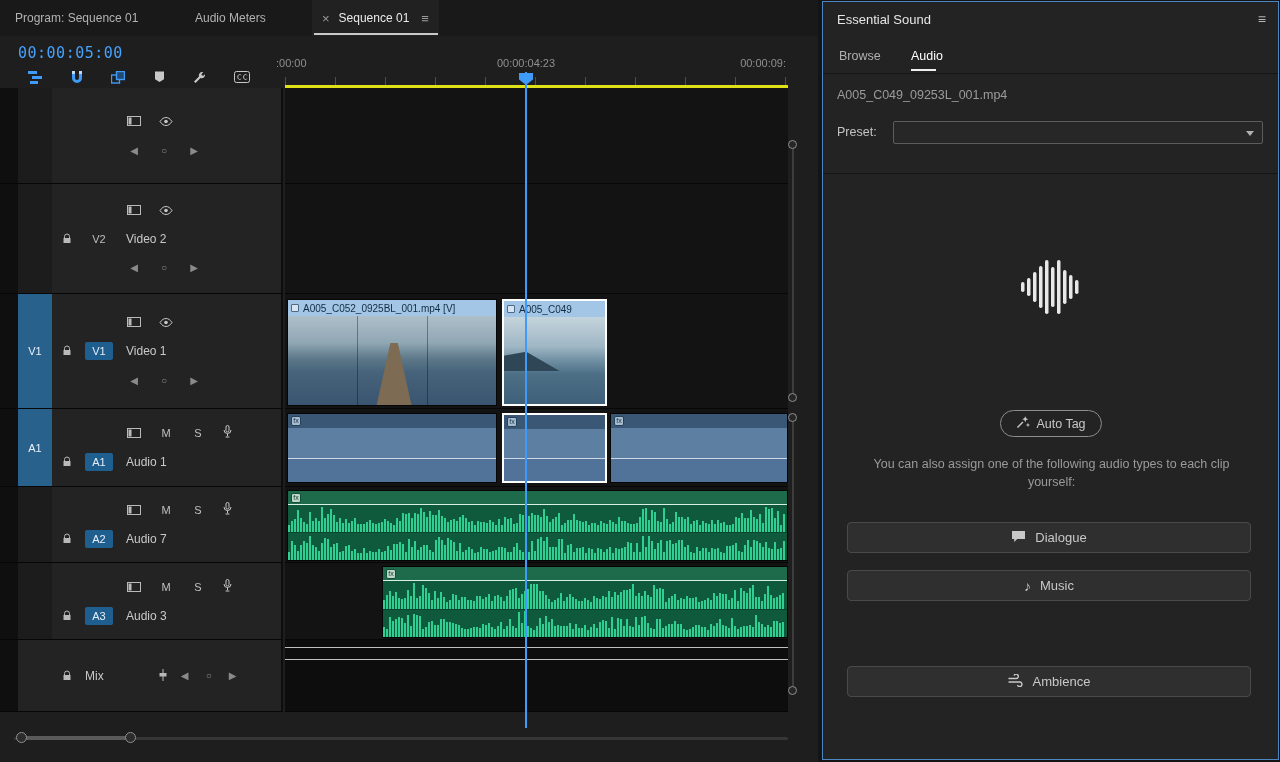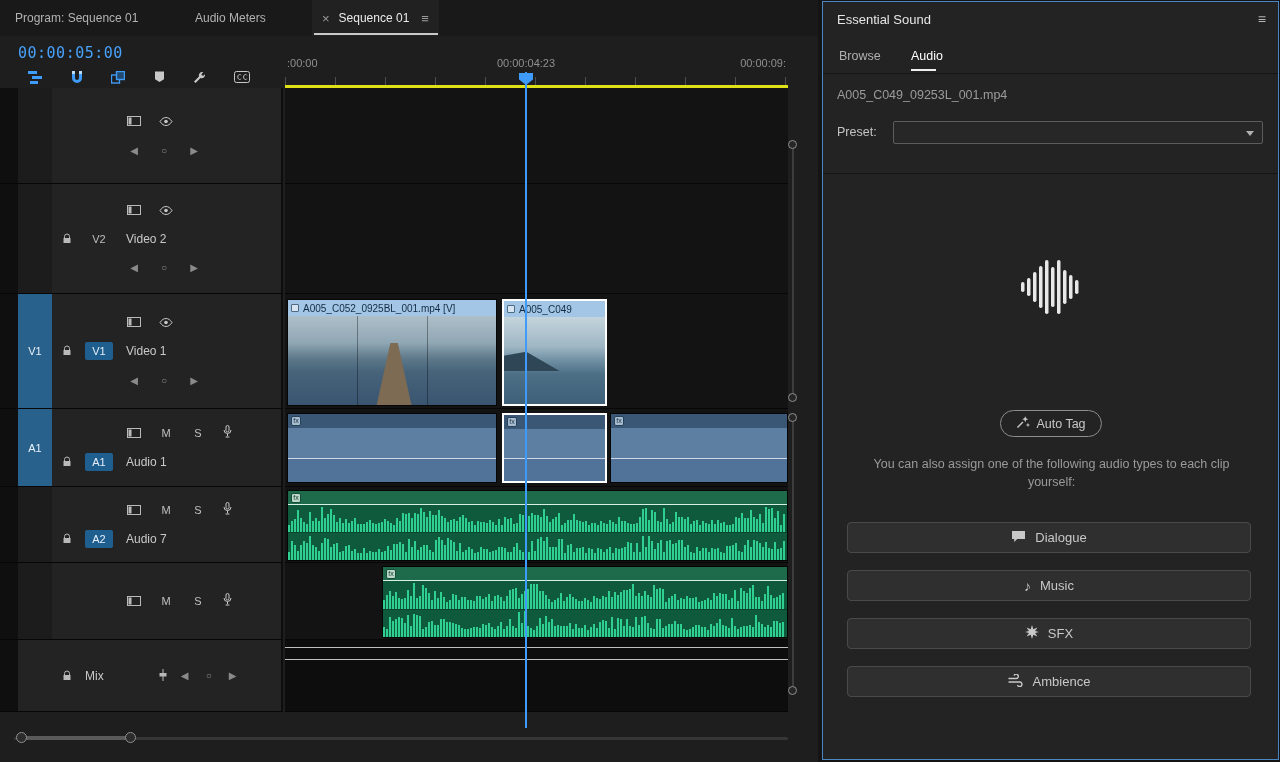--- a/index.html
+++ b/index.html
@@ -172,21 +172,21 @@
           </svg>
       </span>
       <span>
         <svg width="16" height="12" viewBox="0 0 16 12">
             <rect x="0.5" y="0.5" width="15" height="11" rx="2" fill="none" stroke="#c8c8c8"></rect>
             <path d="M7 4.2c-.7-1.2-3.2-.9-3.2 1.8S6.3 9 7 7.8M12.8 4.2c-.7-1.2-3.2-.9-3.2 1.8s2.5 3 3.2 1.8" stroke="#c8c8c8" fill="none"></path>
           </svg>
       </span>
     </div>
 
-    <div class="rlabel" style="left:287px">:00:00</div>
+    <div class="rlabel" style="left:276px">:00:00</div>
     <div class="rlabel" style="left:526px;transform:translateX(-50%)">00:00:04:23</div>
     <div class="rlabel" style="right:32px">00:00:09:</div>
     <div class="rticks"></div>
     <div class="workbar"></div>
 
     <div class="thdr" style="top:88px;height:96px">
       <div class="edgecol"></div>
       <div class="tslot"></div>
       <div class="hrows">
         <div class="hrow icons-row">
@@ -329,20 +329,28 @@
           <span><svg width="14" height="10" viewBox="0 0 14 10">
                 <rect x="0.5" y="0.5" width="13" height="9" fill="none" stroke="#b9b9b9"></rect>
                 <rect x="1.5" y="1.5" width="3" height="7" fill="#b9b9b9"></rect>
               </svg></span>
           <span class="ms">M</span>
           <span class="ms">S</span>
           <span><svg width="9" height="13" viewBox="0 0 9 13">
                 <rect x="3" y="0.5" width="3" height="6.5" rx="1.5" fill="none" stroke="#c8c8c8"></rect>
                 <path d="M1 5a3.5 3.5 0 0 0 7 0M4.5 8.8v2.4M2.6 12h3.8" fill="none" stroke="#c8c8c8"></path>
               </svg></span>
+        </div>
+        <div class="hrow mid-row">
+          <span><svg width="10" height="11" viewBox="0 0 10 11">
+                <path d="M2.5 5V3.5a2.5 2.5 0 0 1 5 0V5" fill="none" stroke="#b9b9b9"></path>
+                <rect x="1.5" y="5" width="7" height="5" fill="#b9b9b9"></rect>
+              </svg></span>
+          <span class="badge">A3</span>
+          <span class="tname">Audio 3</span>
         </div>
       </div>
     </div>
 
     <div class="thdr" style="top:640px;height:72px">
       <div class="edgecol"></div>
       <div class="hrows" style="gap:9px">
         <div class="hrow mid-row">
           <span><svg width="10" height="11" viewBox="0 0 10 11">
                 <path d="M2.5 5V3.5a2.5 2.5 0 0 1 5 0V5" fill="none" stroke="#b9b9b9"></path>
@@ -1122,28 +1130,20 @@
           </svg>
       </span>
       <span>Dialogue</span>
     </button>
 
     <button class="esbtn" style="top:568px">
       <span class="note">♪</span>
       <span>Music</span>
     </button>
 
-    <button class="esbtn" style="top:616px">
-      <span>
-        <svg width="14" height="14" viewBox="0 0 14 14">
-            <path d="M7 0l1.3 4.2L12.4 2.6 10.1 6.1 14 7l-3.9.9 2.3 3.5-4.1-1.6L7 14l-1.3-4.2-4.1 1.6 2.3-3.5L0 7l3.9-.9L1.6 2.6l4.1 1.6z" fill="#c8c8c8"></path>
-          </svg>
-      </span>
-      <span>SFX</span>
-    </button>
 
     <button class="esbtn" style="top:664px">
       <span>
         <svg width="16" height="13" viewBox="0 0 16 13">
             <path d="M1 4.5h7.5a2.2 2.2 0 1 0-2.2-3.4M1 8h11a2.3 2.3 0 1 1-2.3 3.5" stroke="#c8c8c8" stroke-width="1.4" fill="none" stroke-linecap="round"></path>
           </svg>
       </span>
       <span>Ambience</span>
     </button>
   </div>

